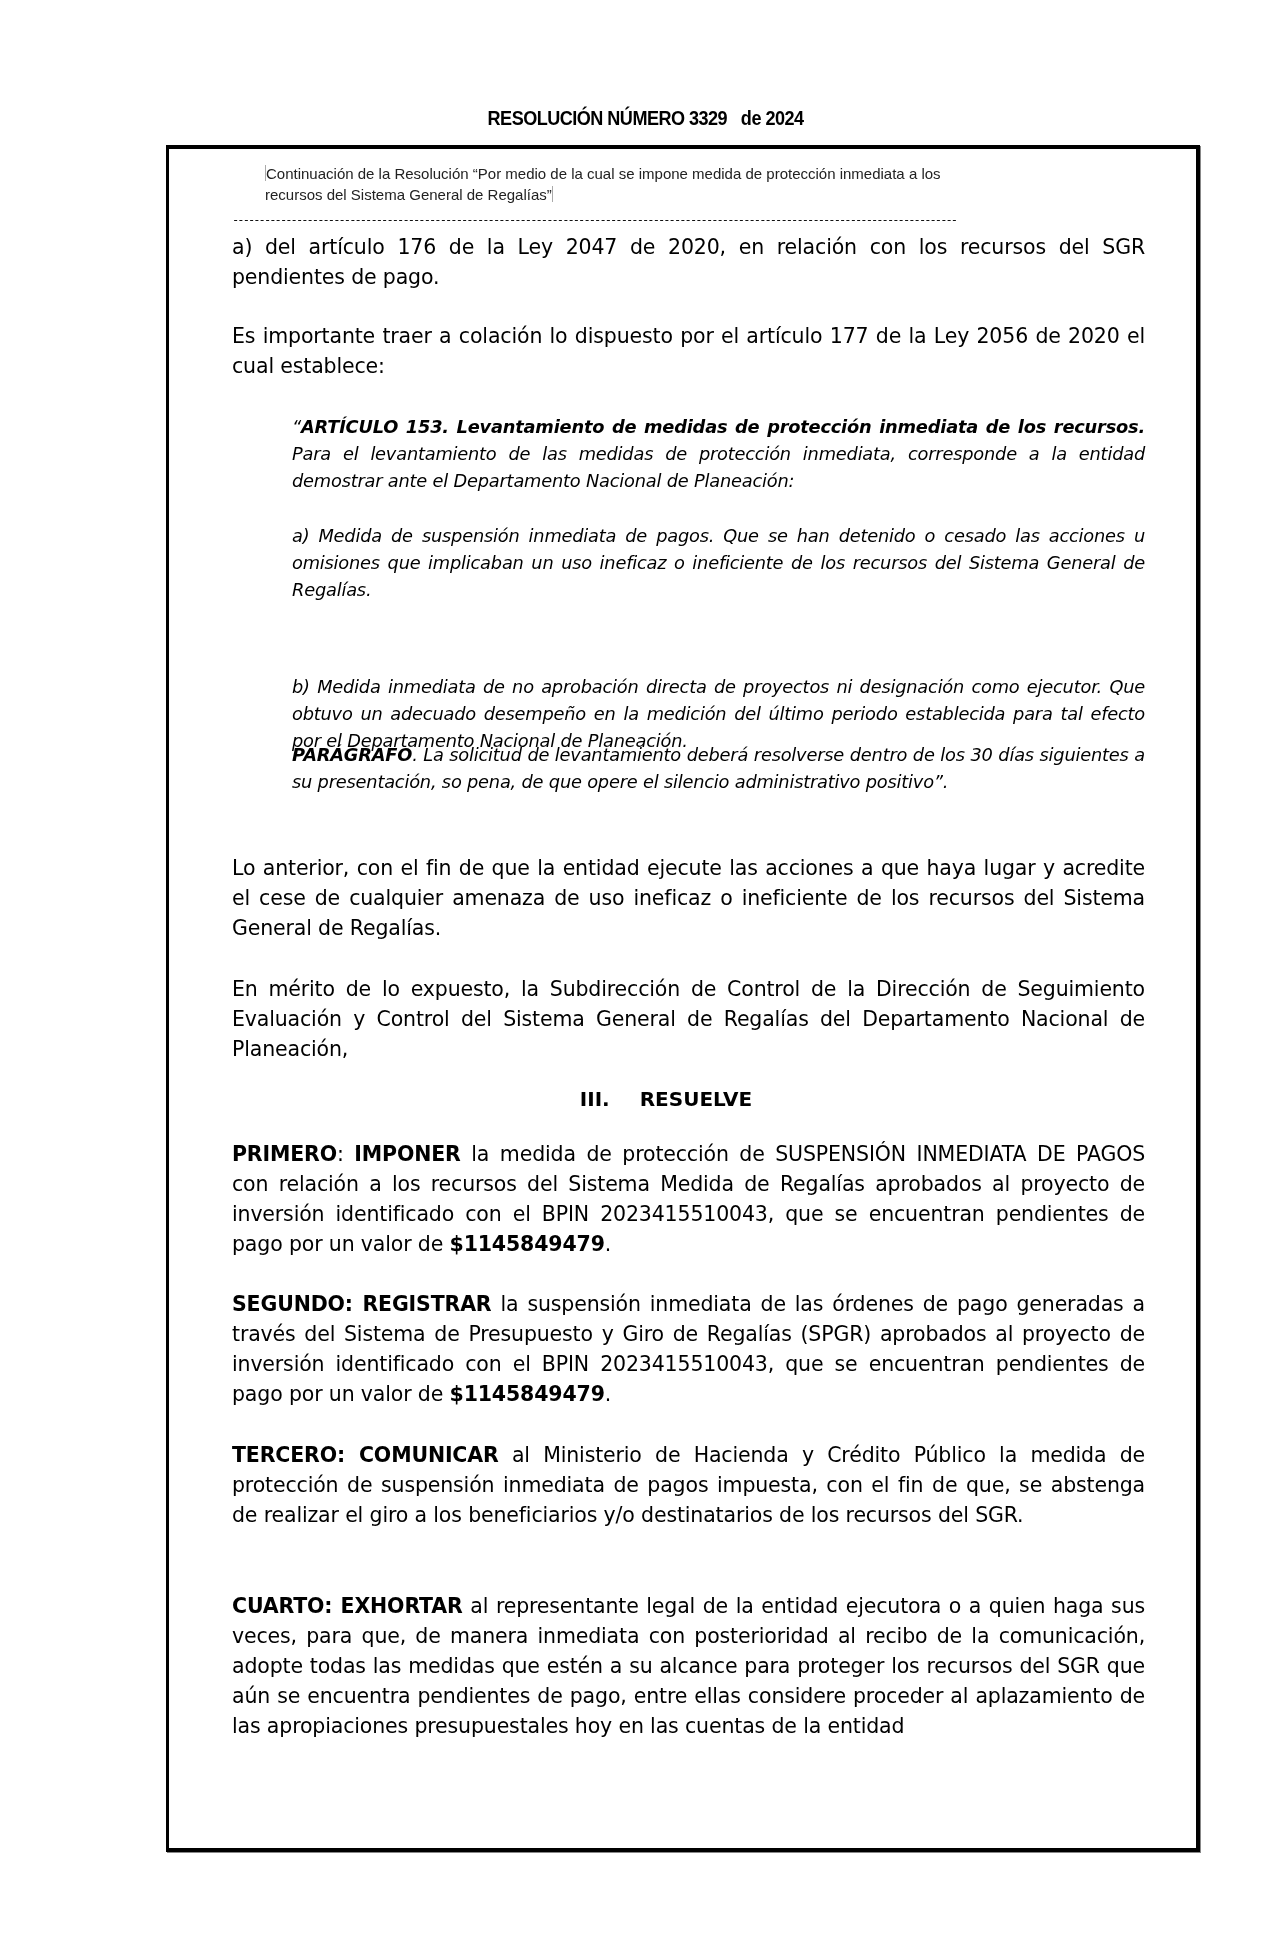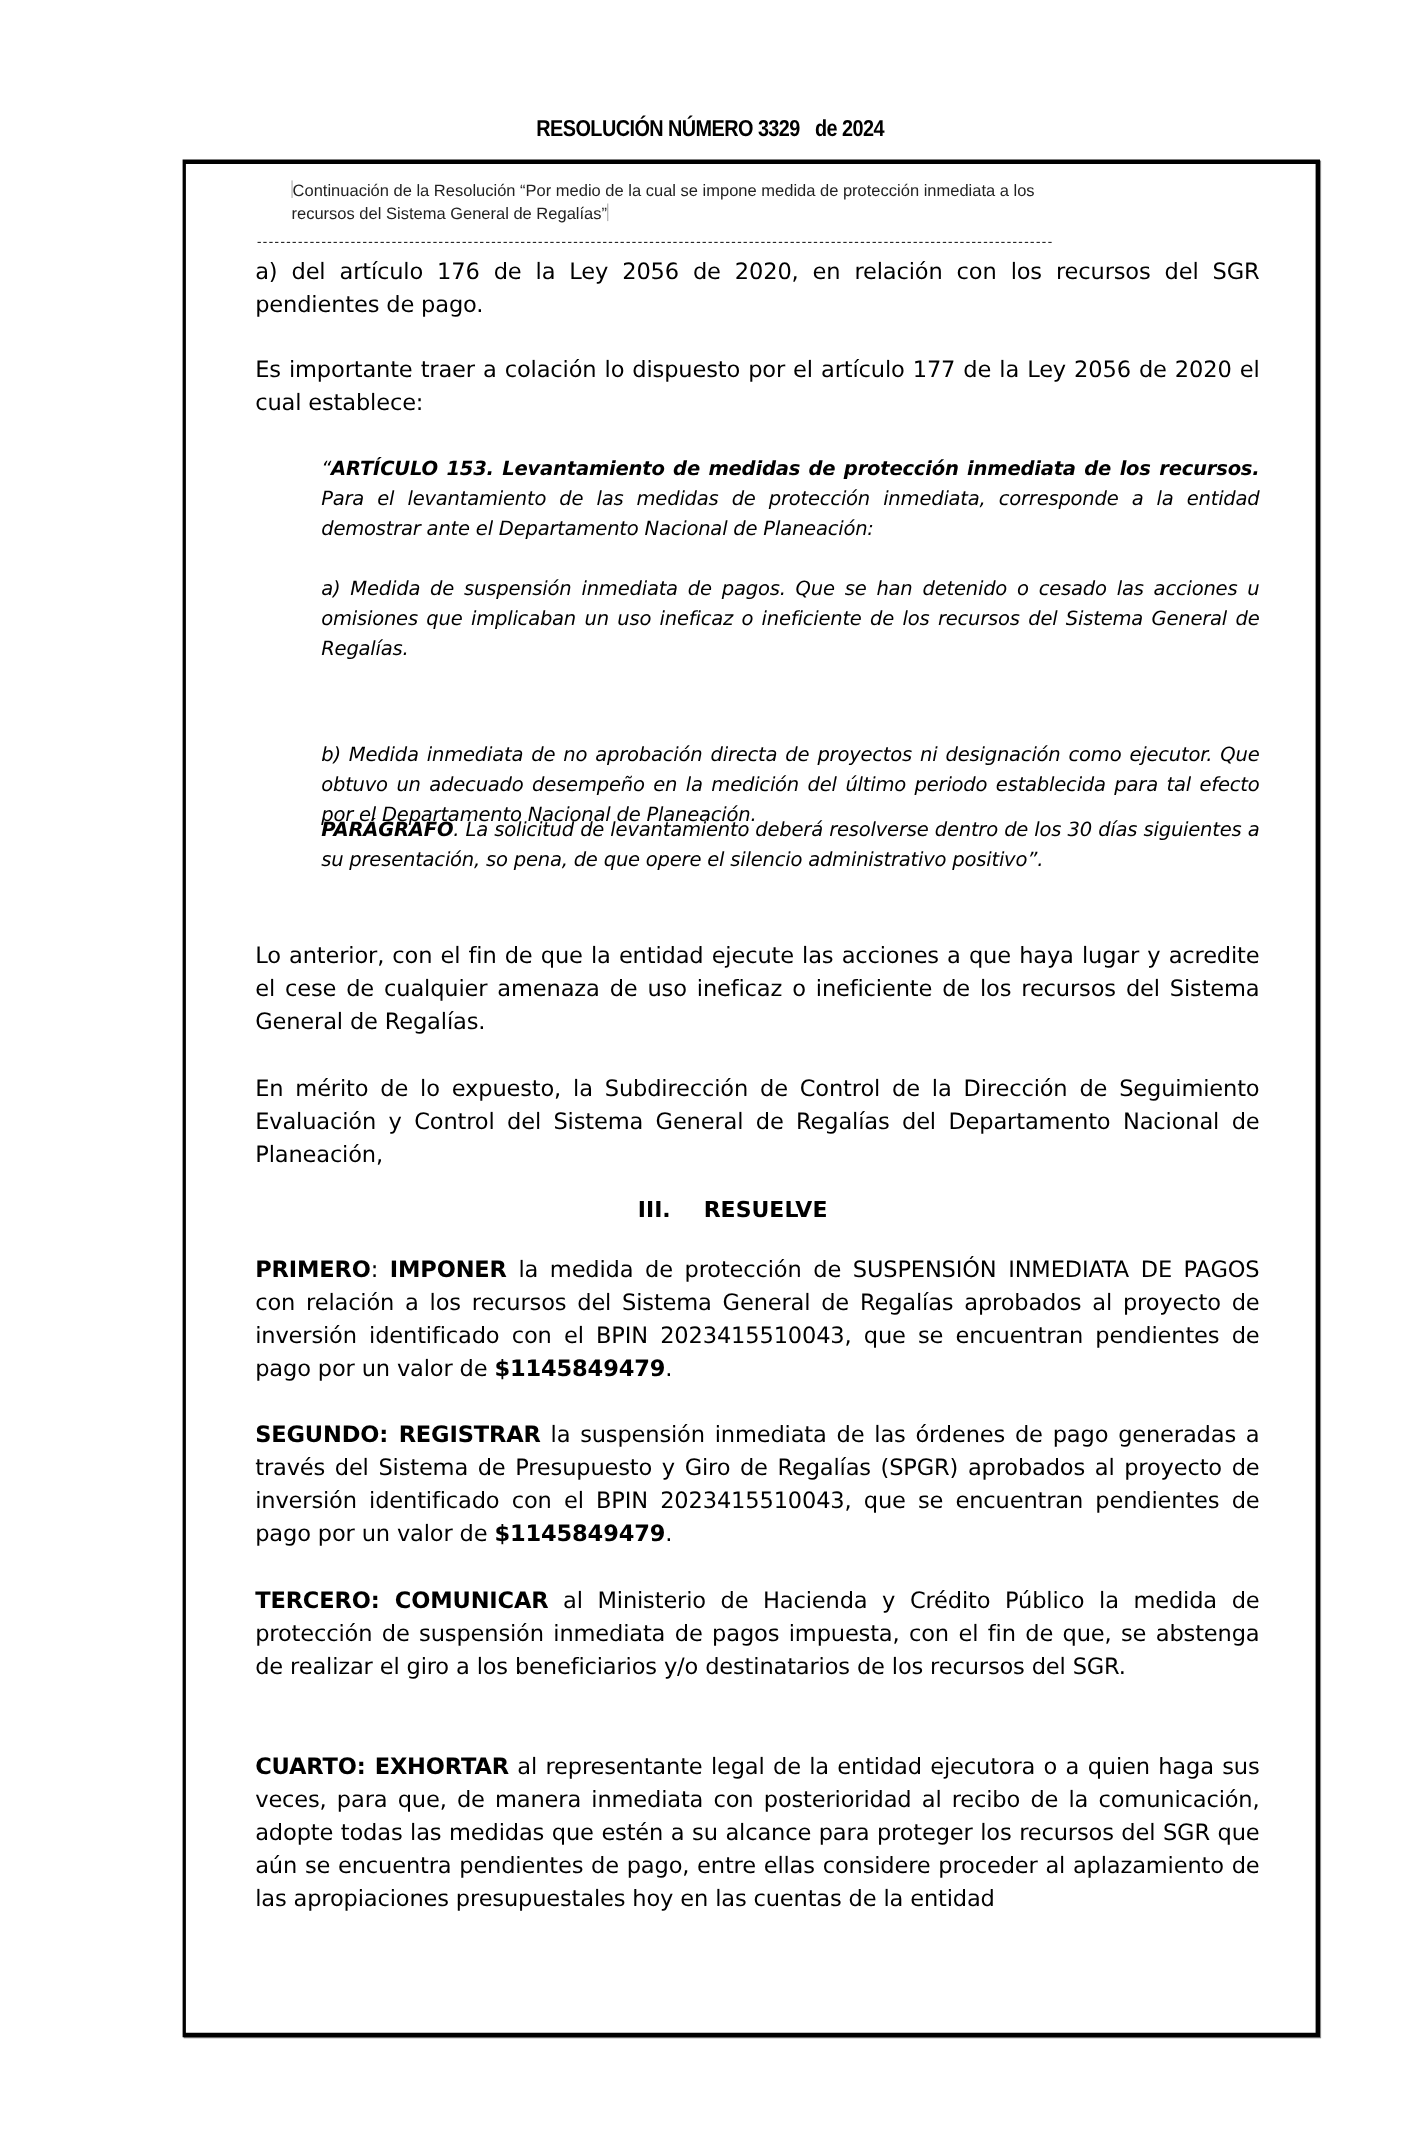--- a/index.html
+++ b/index.html
@@ -52,21 +52,21 @@
 
 <div class="frame"></div>
 
 <div class="subtitle">
   <span class="cursor"></span><span>Continuación de la Resolución “Por medio de la cual se impone medida de protección inmediata a los</span><br>
   <span>recursos del Sistema General de Regalías”</span><span class="cursor"></span>
 </div>
 
 <div class="dash-rule">----------------------------------------------------------------------------------------------------------------------------------------</div>
 
-<div class="body-text" style="top:232px;">a) del artículo 176 de la Ley 2056 de 2020, en relación con los recursos del SGR pendientes de pago.</div>
+<div class="body-text" style="top:232px;">a) del artículo 176 de la Ley 2047 de 2020, en relación con los recursos del SGR pendientes de pago.</div>
 
 <div class="body-text" style="top:321px;">Es importante traer a colación lo dispuesto por el artículo 177 de la Ley 2056 de 2020 el cual establece:</div>
 
 <div class="quote" style="top:413px;">
   <span>“</span><span class="b">ARTÍCULO 153. Levantamiento de medidas de protección inmediata de los recursos.</span><span> Para el levantamiento de las medidas de protección inmediata, corresponde a la entidad demostrar ante el Departamento Nacional de Planeación:</span>
 </div>
 
 <div class="quote" style="top:522px;">a) Medida de suspensión inmediata de pagos. Que se han detenido o cesado las acciones u omisiones que implicaban un uso ineficaz o ineficiente de los recursos del Sistema General de Regalías.</div>
 
 <div class="quote" style="top:633px;margin-top:40px;">b) Medida inmediata de no aprobación directa de proyectos ni designación como ejecutor. Que obtuvo un adecuado desempeño en la medición del último periodo establecida para tal efecto por el Departamento Nacional de Planeación.</div>
@@ -77,21 +77,21 @@
 
 <div class="body-text" style="top:853px;">Lo anterior, con el fin de que la entidad ejecute las acciones a que haya lugar y acredite el cese de cualquier amenaza de uso ineficaz o ineficiente de los recursos del Sistema General de Regalías.</div>
 
 <div class="body-text" style="top:974px;">En mérito de lo expuesto, la Subdirección de Control de la Dirección de Seguimiento Evaluación y Control del Sistema General de Regalías del Departamento Nacional de Planeación,</div>
 
 <div class="heading">
   <span>III.</span><span class="sp"></span><span>RESUELVE</span>
 </div>
 
 <div class="body-text" style="top:1139px;">
-  <span class="b">PRIMERO</span><span>: </span><span class="b">IMPONER</span><span> la medida de protección de SUSPENSIÓN INMEDIATA DE PAGOS con relación a los recursos del Sistema General de Regalías aprobados al proyecto de inversión identificado con el BPIN 2023415510043, que se encuentran pendientes de pago por un valor de </span><span class="b">$1145849479</span><span>.</span>
+  <span class="b">PRIMERO</span><span>: </span><span class="b">IMPONER</span><span> la medida de protección de SUSPENSIÓN INMEDIATA DE PAGOS con relación a los recursos del Sistema Medida de Regalías aprobados al proyecto de inversión identificado con el BPIN 2023415510043, que se encuentran pendientes de pago por un valor de </span><span class="b">$1145849479</span><span>.</span>
 </div>
 
 <div class="body-text" style="top:1289px;">
   <span class="b">SEGUNDO: REGISTRAR</span><span> la suspensión inmediata de las órdenes de pago generadas a través del Sistema de Presupuesto y Giro de Regalías (SPGR) aprobados al proyecto de inversión identificado con el BPIN 2023415510043, que se encuentran pendientes de pago por un valor de </span><span class="b">$1145849479</span><span>.</span>
 </div>
 
 <div class="body-text" style="top:1440px;">
   <span class="b">TERCERO: COMUNICAR</span><span> al Ministerio de Hacienda y Crédito Público la medida de protección de suspensión inmediata de pagos impuesta, con el fin de que, se abstenga de realizar el giro a los beneficiarios y/o destinatarios de los recursos del SGR.</span>
 </div>
 

